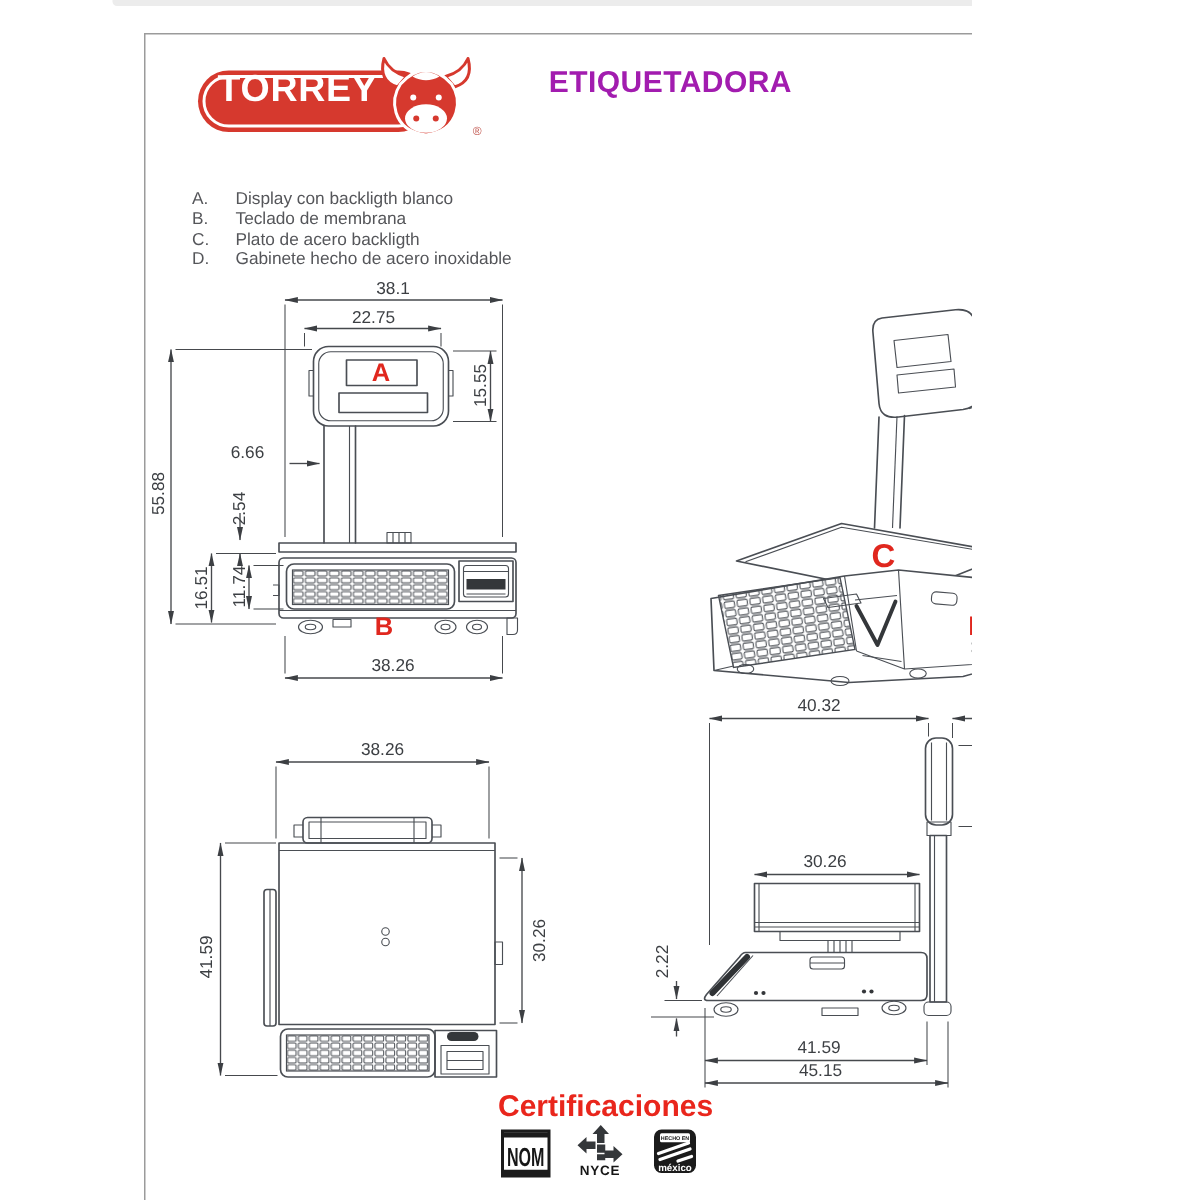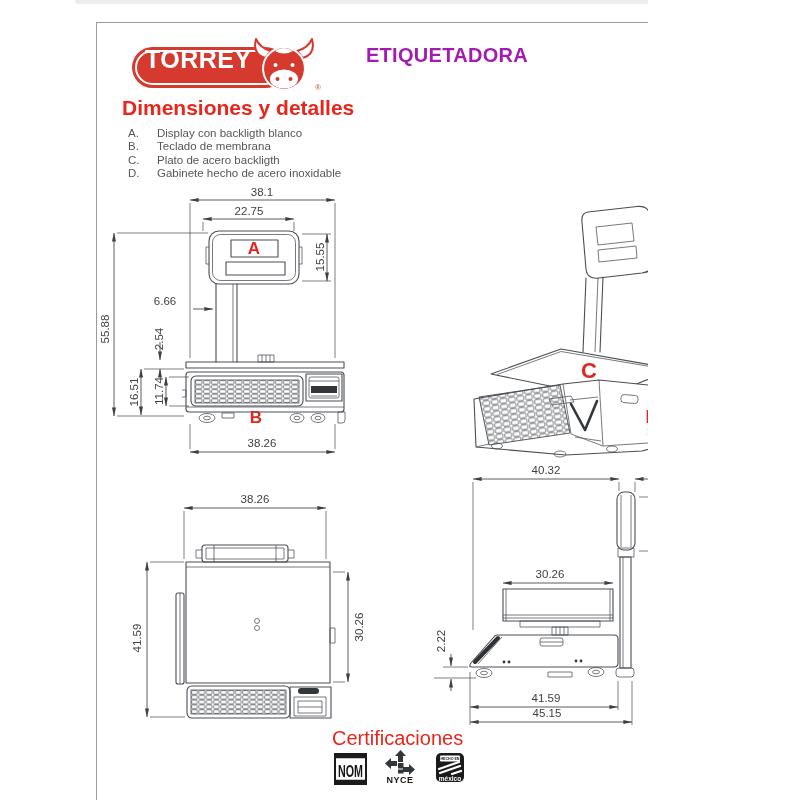--- a/index.html
+++ b/index.html
@@ -18,21 +18,21 @@
              font-weight:bold;font-size:25px;letter-spacing:0.5px;}
   .bull{position:absolute;right:-10px;top:-4px;}
   .reg{position:absolute;right:-14px;bottom:-2px;font-size:8px;color:#c0554d;}
   .prod{position:absolute;right:120px;top:44px;text-align:right;}
   .prod-title{font-size:23px;font-weight:bold;color:#57575a;letter-spacing:0.2px;}
   .prod-sub{margin-top:0;font-size:20px;font-weight:bold;color:#a21caf;letter-spacing:0.3px;}
   .sec-title{position:absolute;left:122px;top:96px;font-size:21px;font-weight:bold;color:#e9261c;}
   .legend{position:absolute;left:128px;top:127px;font-size:11.5px;color:#55565a;}
   .legend-row{display:flex;line-height:13.4px;}
   .legend-letter{width:29px;}
-  .cert-title{position:absolute;left:332px;top:727px;font-size:20px;font-weight:normal;color:#e9261c;}
+  .cert-title{position:absolute;left:332px;top:727px;font-size:20px;font-weight:bold;color:#e9261c;}
   
   svg.sheet{position:absolute;left:0;top:0;}
   .obj{fill:none;stroke:#4a4e54;stroke-width:1.1;stroke-linejoin:round;stroke-linecap:round;}
   .obj2{fill:none;stroke:#4a4e54;stroke-width:0.75;stroke-linejoin:round;}
   .objw{fill:#fff;stroke:#4a4e54;stroke-width:1.1;stroke-linejoin:round;}
   .dk{fill:#34373a;stroke:none;}
   .dim{fill:none;stroke:#46494d;stroke-width:0.9;}
   .ext{fill:none;stroke:#46494d;stroke-width:0.7;}
   text.dtx{font-family:"Liberation Sans",sans-serif;font-size:11.5px;fill:#3c3f43;}
   text.rlet{font-family:"Liberation Sans",sans-serif;font-weight:bold;fill:#e0271e;}
@@ -59,21 +59,20 @@
       <circle cx="24.5" cy="31" r="2" fill="#fff"></circle>
       <circle cx="41.5" cy="31" r="2" fill="#fff"></circle>
     </svg>
     <span class="reg">®</span>
   </div>
 
   <div class="prod">
     <div class="prod-sub">ETIQUETADORA</div>
   </div>
 
-  <div class="sec-title">Dimensiones y detalles</div>
 
   <div class="legend">
     <div class="legend-row">
       <span class="legend-letter">A.</span>
       <span>Display con backligth blanco</span>
     </div>
     <div class="legend-row">
       <span class="legend-letter">B.</span>
       <span>Teclado de membrana</span>
     </div>

